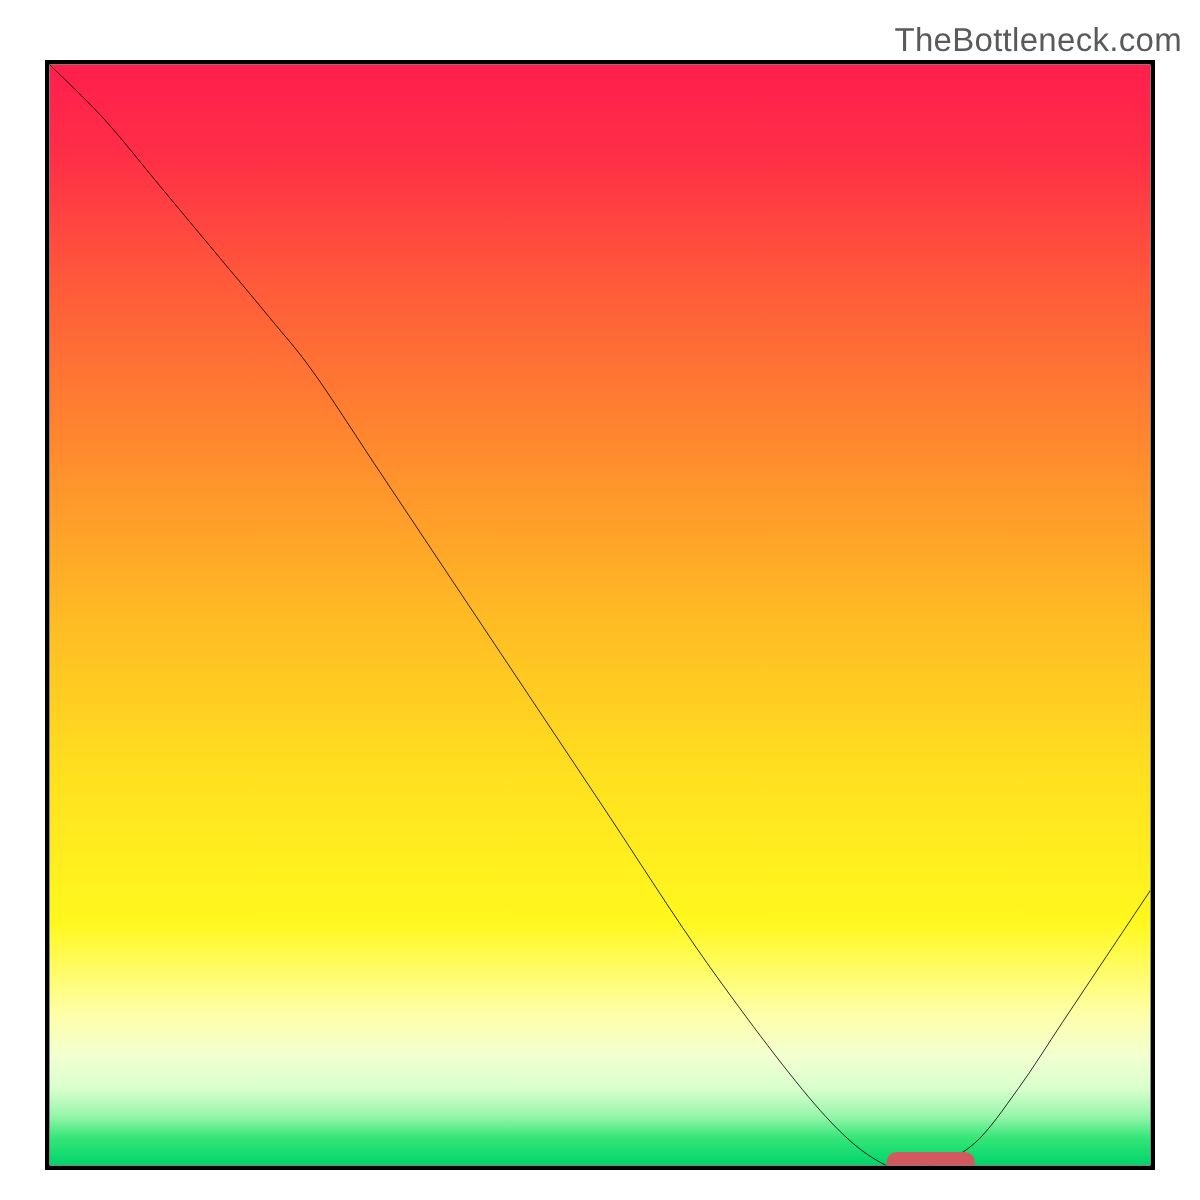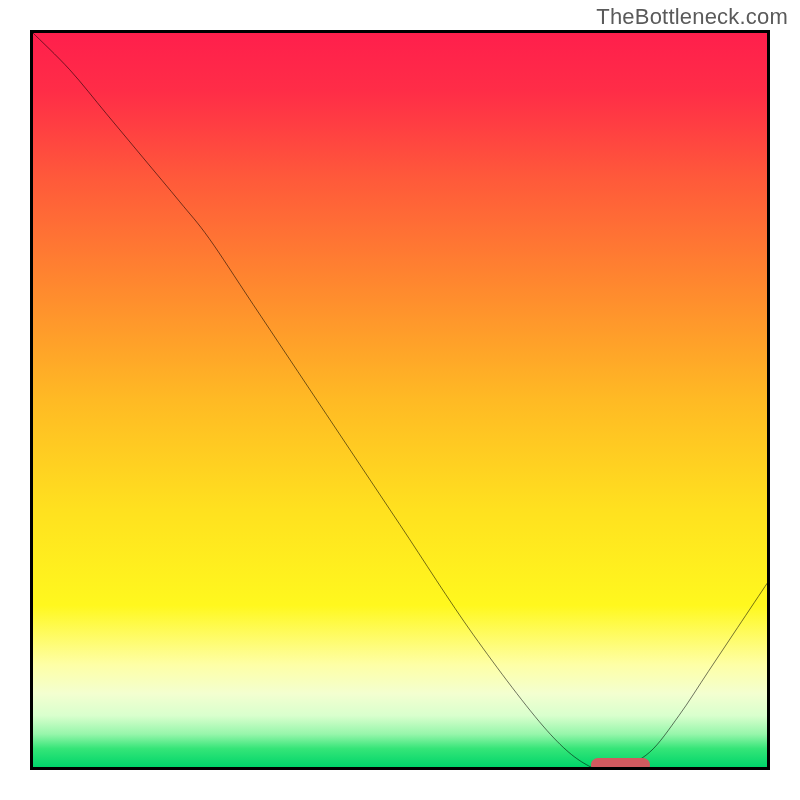--- a/index.html
+++ b/index.html
@@ -8,20 +8,21 @@
     width: 800px;
     height: 800px;
     background: #ffffff;
     overflow: hidden;
     font-family: Arial, Helvetica, sans-serif;
   }
   .container {
     position: relative;
     width: 800px;
     height: 608px;
+    margin-top: 10px;
   }
   .watermark {
     position: absolute;
     top: 4px;
     right: 12px;
     color: #5a5a5a;
     font-size: 22px;
     font-weight: 500;
     letter-spacing: 0.2px;
     z-index: 20;

